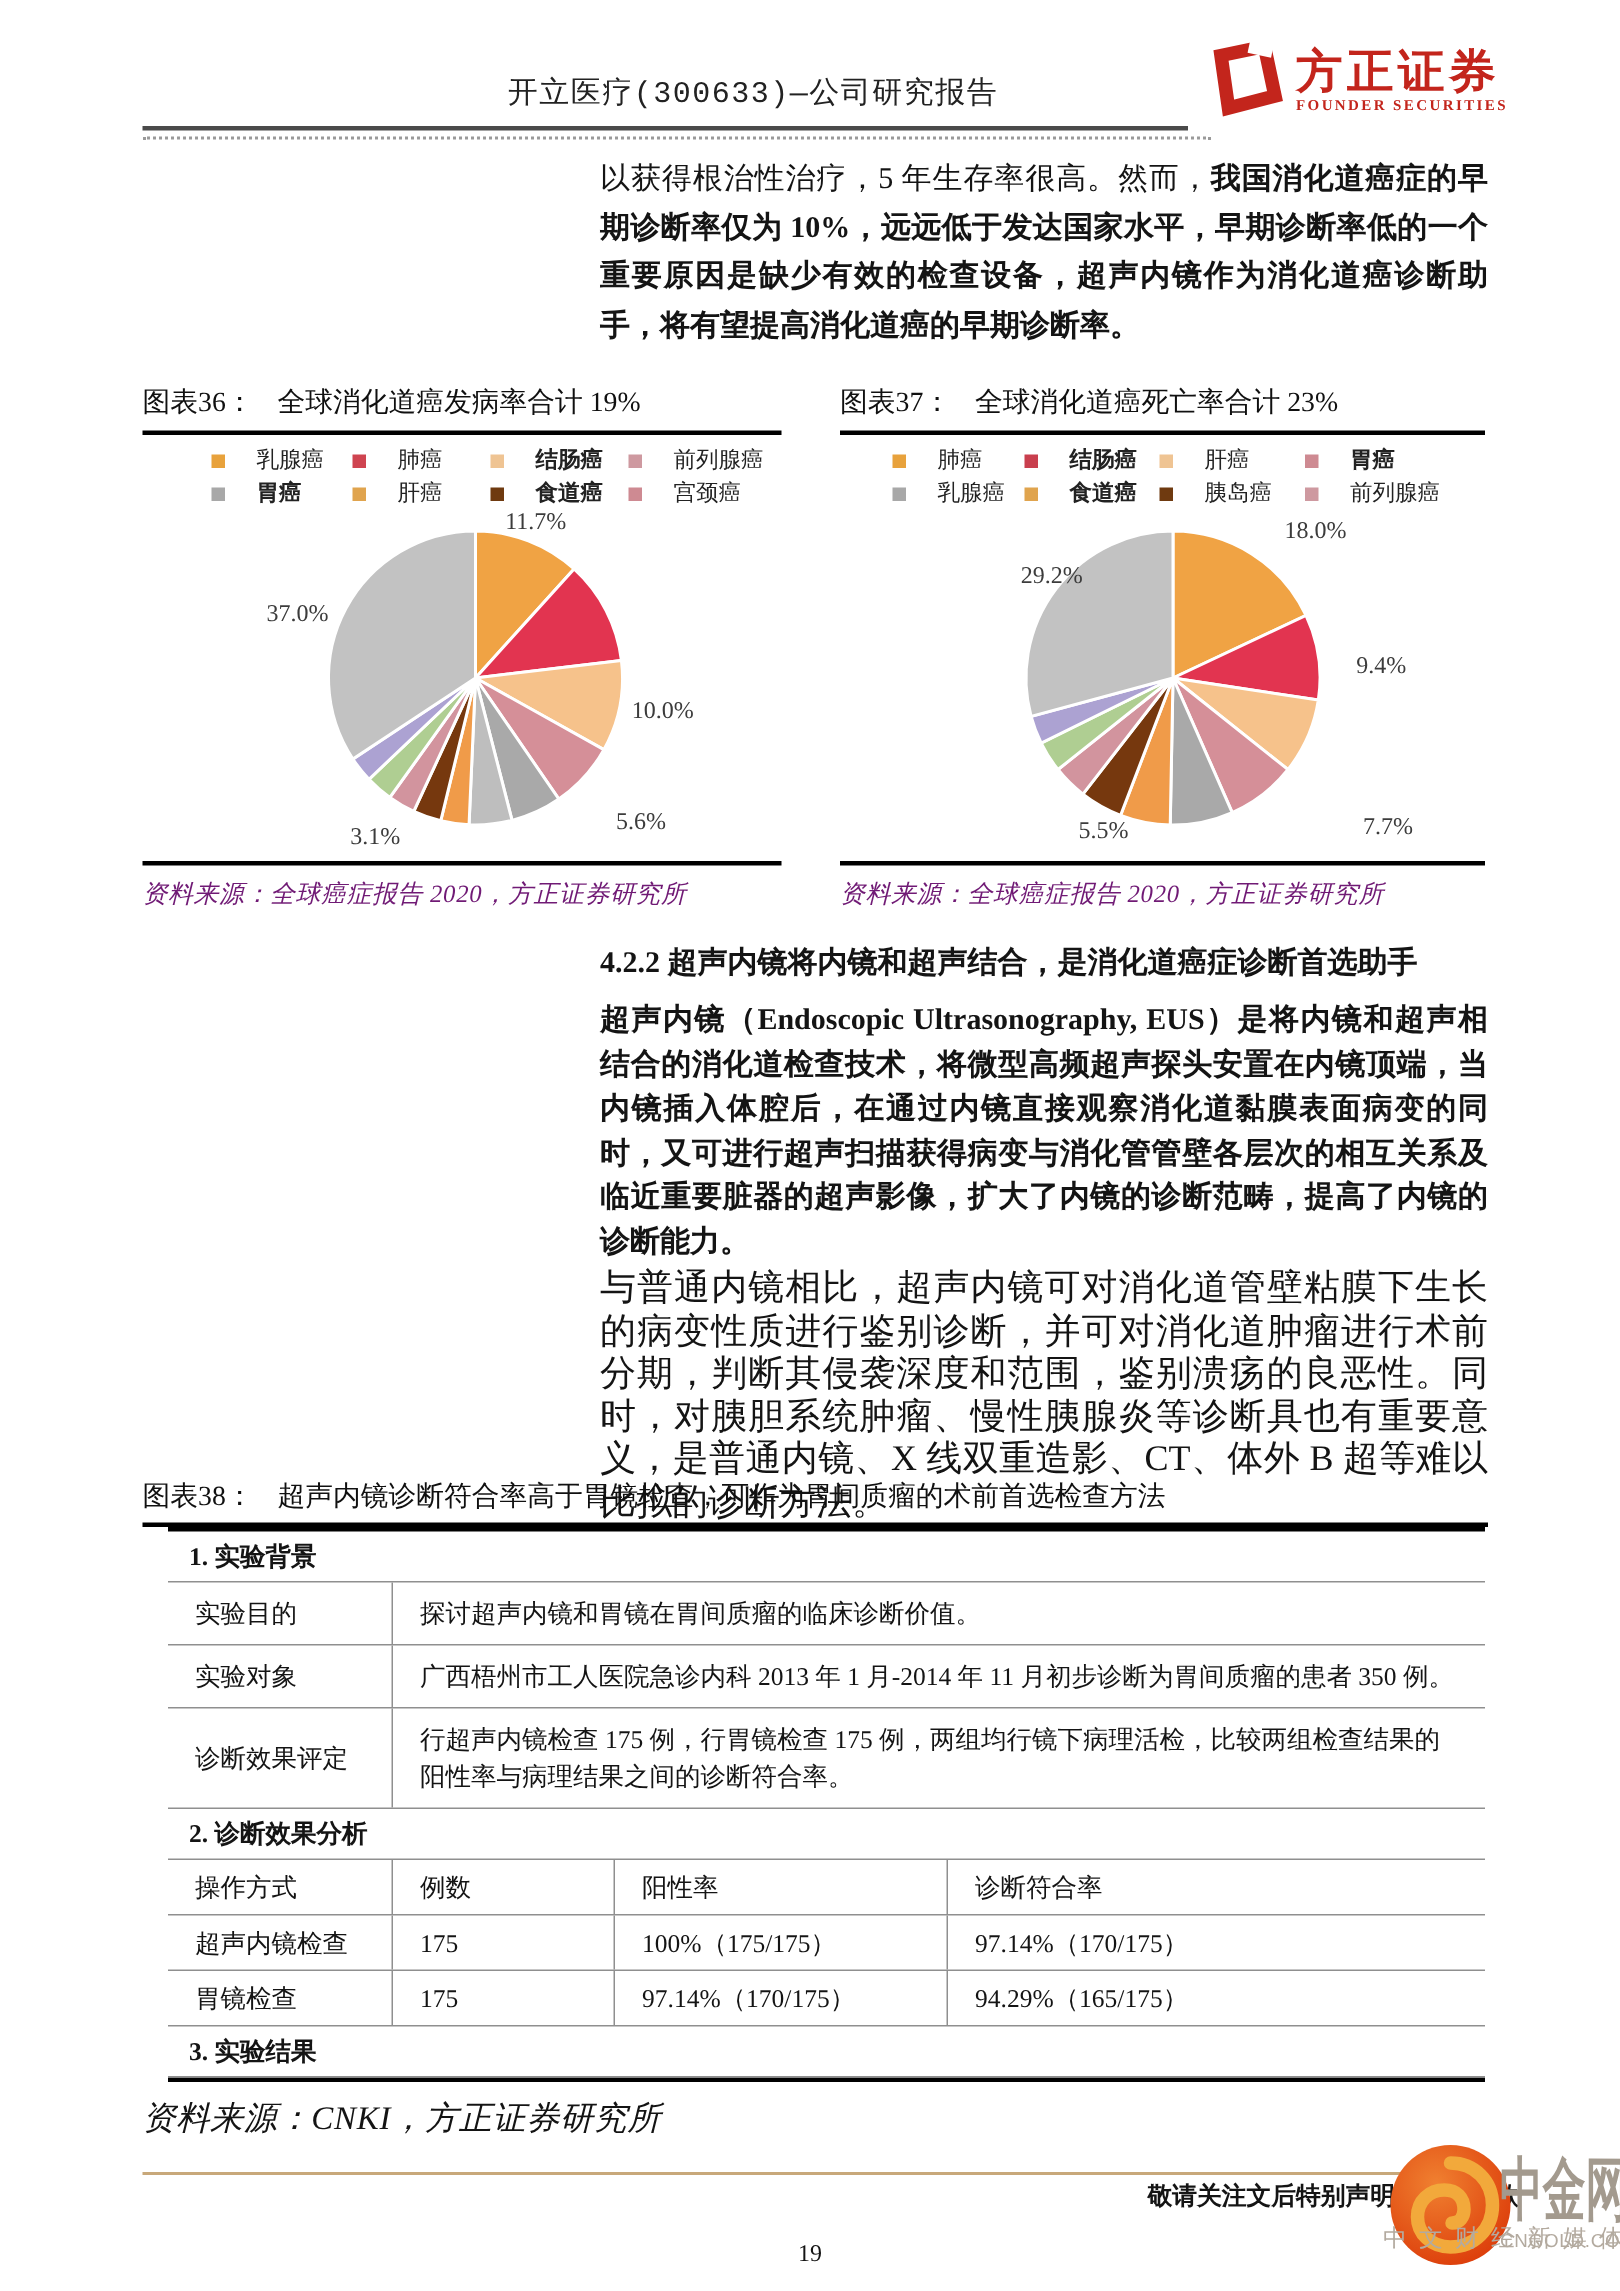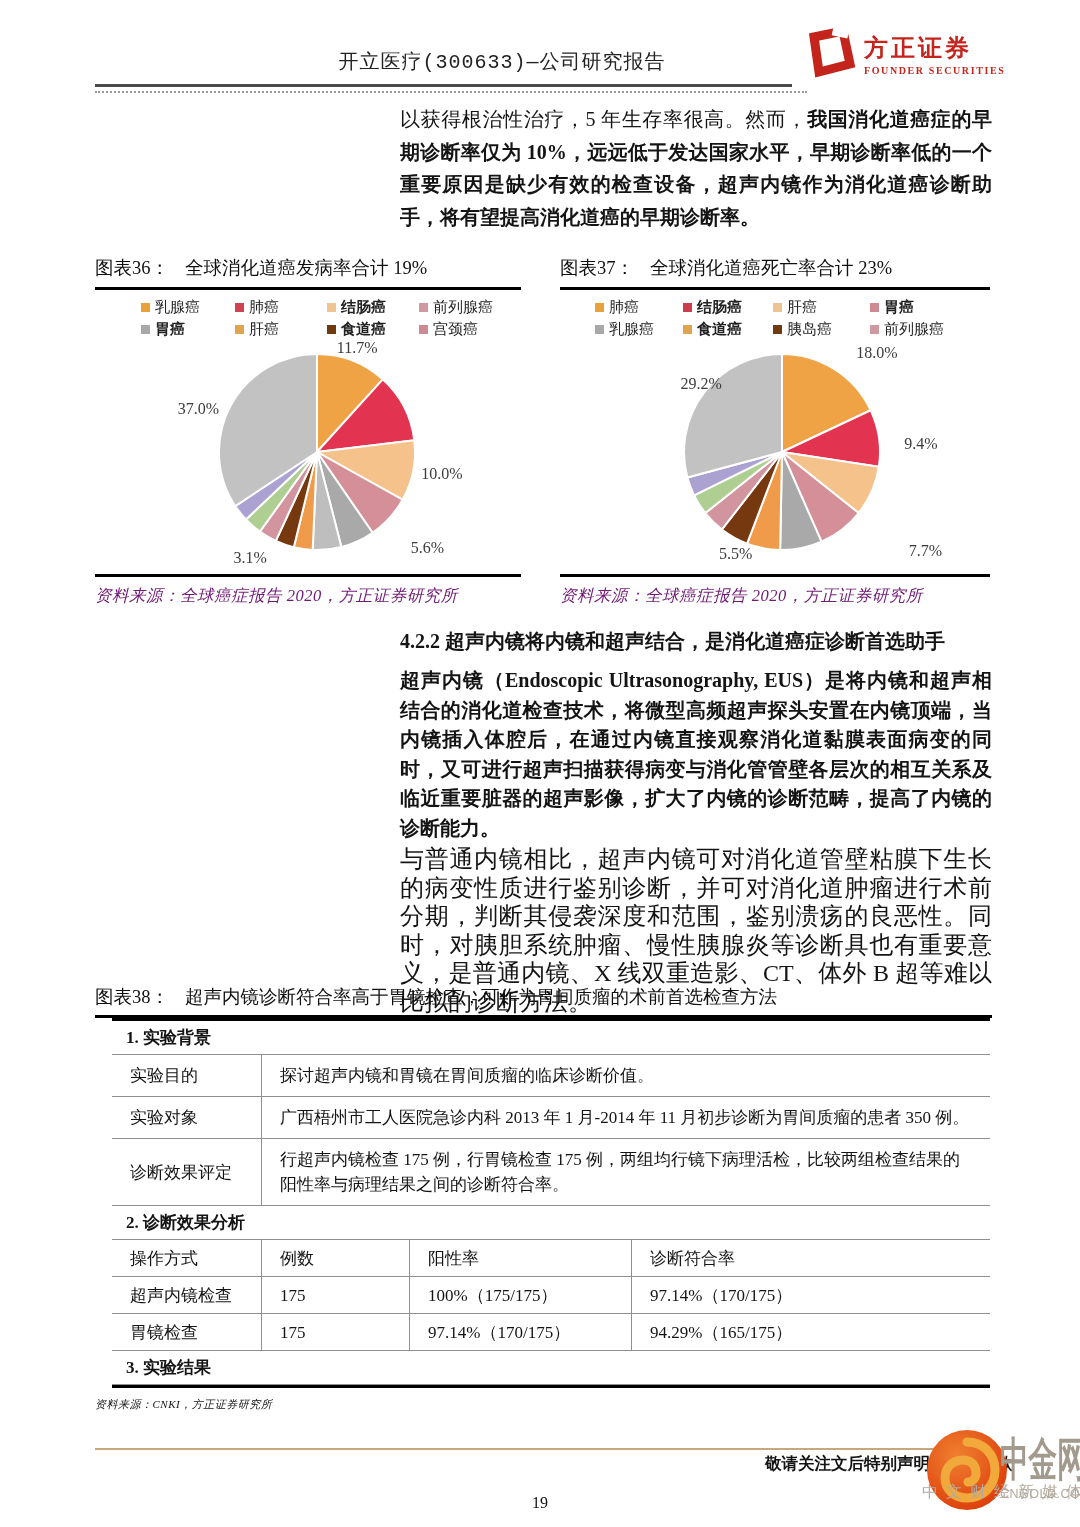--- a/index.html
+++ b/index.html
@@ -6,61 +6,61 @@
   .page{position:relative;width:1080px;height:1527px;background:#ffffff;margin:0 auto;
         font-family:"Liberation Serif","DejaVu Serif",serif;color:#141414;overflow:hidden;}
 
   
   .doc-title{position:absolute;left:95px;top:48px;width:814px;text-align:center;
              font-size:20px;letter-spacing:1px;color:#222;font-family:Liberation Mono, monospace;}
   .head-rule{position:absolute;left:95px;top:84px;width:697px;height:2.5px;background:#4a4a4a;}
   .head-dotted{position:absolute;left:95px;top:91px;width:712px;border-top:2px dotted #9a9a9a;}
   .brand{position:absolute;left:806px;top:26px;display:flex;align-items:center;gap:8px;}
   .brand-texts{display:flex;flex-direction:column;}
-  .brand-cn{font-size:24px;font-weight:700;color:#C3251C;letter-spacing:3px;line-height:30px;}
+  .brand-cn{font-size:31px;font-weight:700;color:#C3251C;letter-spacing:3px;line-height:30px;}
   .brand-en{font-size:10px;font-weight:700;color:#C3251C;letter-spacing:1.6px;margin-top:2px;}
 
   
   .col-right{position:absolute;left:400px;width:592px;text-align:justify;}
   .intro{top:103px;font-size:20px;line-height:32.5px;}
   .sec-heading{position:absolute;left:400px;top:628px;width:592px;font-size:20px;font-weight:700;}
   .para-bold{top:666px;font-size:20px;line-height:29.5px;font-weight:700;}
   .para-normal{top:845px;font-size:24px;line-height:28.5px;}
 
   
   .figure{position:absolute;top:255px;}
   .fig36{left:95px;width:426px;}
   .fig37{left:560px;width:430px;}
   .fig-title-row{font-size:18.5px;color:#101010;padding-bottom:7px;white-space:nowrap;}
   .fig-label{margin-right:16px;}
   .fig-rule{height:3px;background:#000;}
   .legend-grid{margin-top:9px;display:grid;row-gap:5px;}
   .lg36{margin-left:46px;grid-template-columns:94px 92px 92px auto;}
   .lg37{margin-left:35px;grid-template-columns:88px 90px 97px auto;}
-  .legend-item{display:flex;align-items:center;gap:5px;font-size:15px;color:#222;line-height:17px;}
+  .legend-item{display:flex;align-items:center;gap:21px;font-size:15px;color:#222;line-height:17px;}
   .legend-swatch{width:9px;height:9px;flex:0 0 9px;}
   .b{font-weight:700;}
   svg.pie{display:block;margin-top:2px;}
   .fig-source{margin-top:4px;border-top:3px solid #000;padding-top:8px;
               font-style:italic;font-size:16.5px;color:#701a75;letter-spacing:0.5px;}
 
   
   .fig38{position:absolute;left:95px;top:984px;width:897px;}
   .fig38-title{font-size:18.5px;color:#101010;padding-bottom:6px;white-space:nowrap;}
   .t38{margin-left:17px;width:878px;border-top:3px solid #000;border-bottom:3px solid #000;
        font-size:17px;line-height:25px;}
   .t-section{padding:4px 0 4px 14px;font-weight:700;border-bottom:1px solid #8f8f8f;}
   .t-row{display:grid;border-bottom:1px solid #8f8f8f;}
   .t-row.bg{grid-template-columns:150px 1fr;}
   .t-row.an{grid-template-columns:150px 148px 222px 1fr;}
   .t-cell{padding:8px 16px 8px 18px;display:flex;align-items:center;}
   .t-cell.div{border-right:1px solid #8f8f8f;}
   .an .t-cell{padding:5.5px 16px 5.5px 18px;}
   .t-result{padding:5px 18px 6px 18px;}
-  .t38-source{margin-top:9px;font-style:italic;font-size:11px;letter-spacing:0.5px;}
+  .t38-source{margin-top:9px;font-style:italic;font-size:22px;letter-spacing:0.5px;}
 
   
   .foot-rule{position:absolute;left:95px;top:1448px;width:890px;height:2px;background:#C8A87A;}
   .page-num{position:absolute;left:500px;top:1454px;width:80px;text-align:center;font-size:16px;margin-top:40px;}
   .disclaimer{position:absolute;left:765px;top:1453px;font-size:16.5px;font-weight:700;white-space:nowrap;}
   .wm{position:absolute;z-index:5;}
   .wm-logo{left:925px;top:1428px;}
   .wm-name{left:1000px;top:1436px;font-size:46px;font-weight:700;color:#A39A8E;
            transform:scaleX(0.62);transform-origin:left top;white-space:nowrap;line-height:48px;}
   .wm-domain{left:1000px;top:1487px;font-size:12.5px;letter-spacing:0.5px;color:#B3AA9F;

